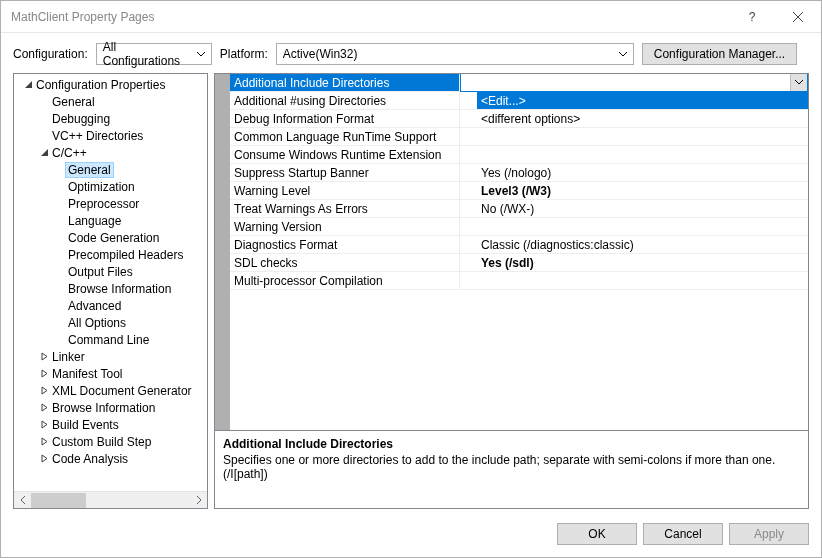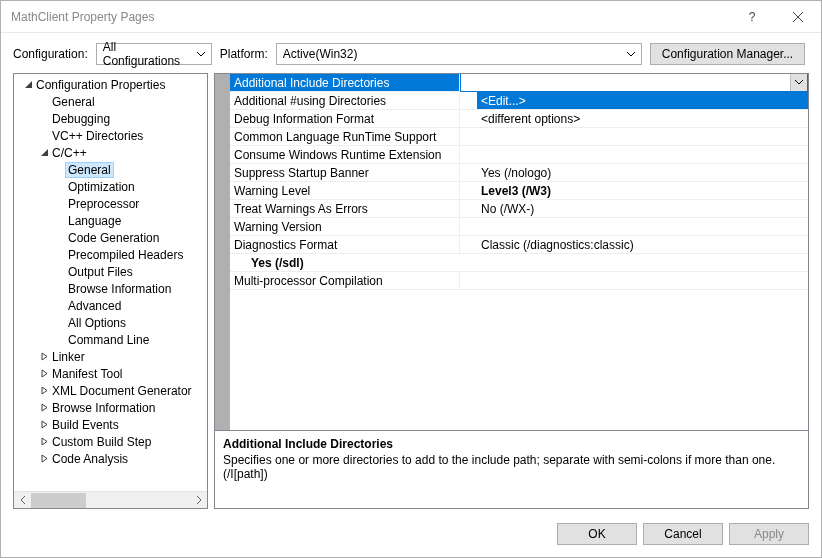--- a/index.html
+++ b/index.html
@@ -2,21 +2,21 @@
 <html><head>
 <meta charset="utf-8">
 <style>
   * { box-sizing: border-box; }
   html, body { margin:0; padding:0; font-family: "Segoe UI", Tahoma, sans-serif; font-size:12px; color:#000; background:#fff; }
   .window { width:822px; height:558px; border:1px solid #b0b0b0; display:flex; flex-direction:column; background:#fff; }
   .titlebar { height:32px; display:flex; align-items:center; padding:0 0 0 10px; color:#888; border-bottom:1px solid #e8e8e8; }
   .titlebar .title { flex:1; }
   .titlebar .btn { width:46px; height:32px; display:flex; align-items:center; justify-content:center; color:#444; }
   .titlebar .btn svg { stroke:#444; }
-  .toolbar { display:flex; align-items:center; padding:10px 16px 8px 12px; gap:8px; }
+  .toolbar { display:flex; align-items:center; padding:10px 24px 8px 12px; gap:8px; }
   .label { color:#000; }
   .combo { height:22px; border:1px solid #adadad; background:#fff; display:flex; align-items:center; padding:0 2px 0 6px; }
   .combo .arrow { margin-left:auto; width:16px; display:flex; justify-content:center; }
   .button { height:22px; border:1px solid #adadad; background:#e1e1e1; display:flex; align-items:center; justify-content:center; padding:0 10px; }
   .body { flex:1; display:flex; gap:6px; padding:0 12px 6px 12px; overflow:hidden; }
   .tree-wrap { width:195px; border:1px solid #828790; display:flex; flex-direction:column; overflow:hidden; }
   .tree { flex:1; overflow:auto; padding:2px 0; }
   .tree-row { display:flex; align-items:center; height:17px; white-space:nowrap; padding-right:4px; }
   .tw { width:16px; display:inline-flex; justify-content:center; align-items:center; color:#404040; }
   .tree-row.sel { }
@@ -297,20 +297,21 @@
                 <span></span>
               </div>
             </div>
             <div class="grow">
               <div class="k">Diagnostics Format</div>
               <div class="v">
                 <span>Classic (/diagnostics:classic)</span>
               </div>
             </div>
             <div class="grow">
+              <div class="k">SDL checks</div>
               <div class="v bold">
                 <span>Yes (/sdl)</span>
               </div>
             </div>
             <div class="grow">
               <div class="k">Multi-processor Compilation</div>
               <div class="v">
                 <span></span>
               </div>
             </div>

